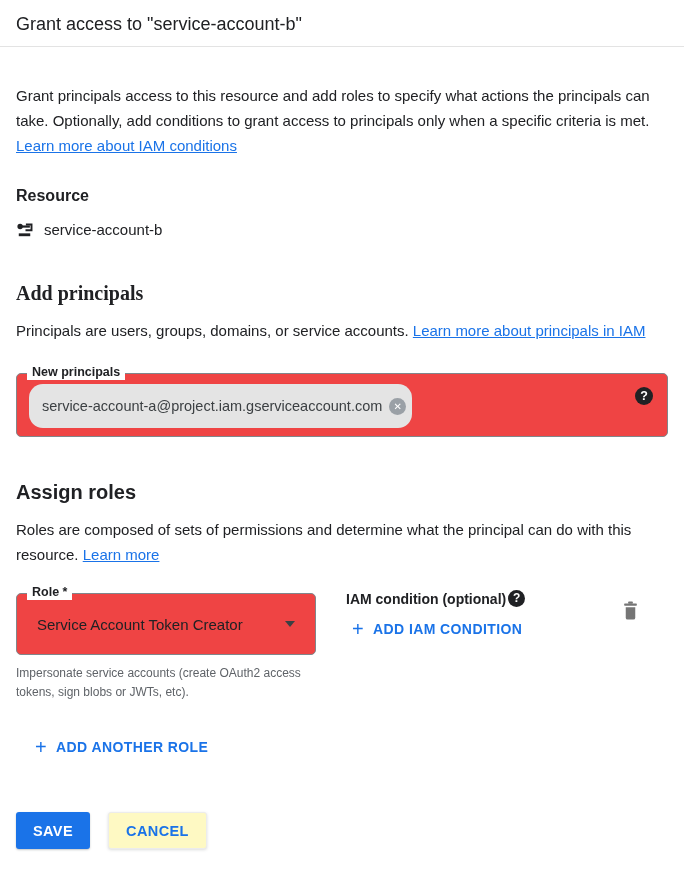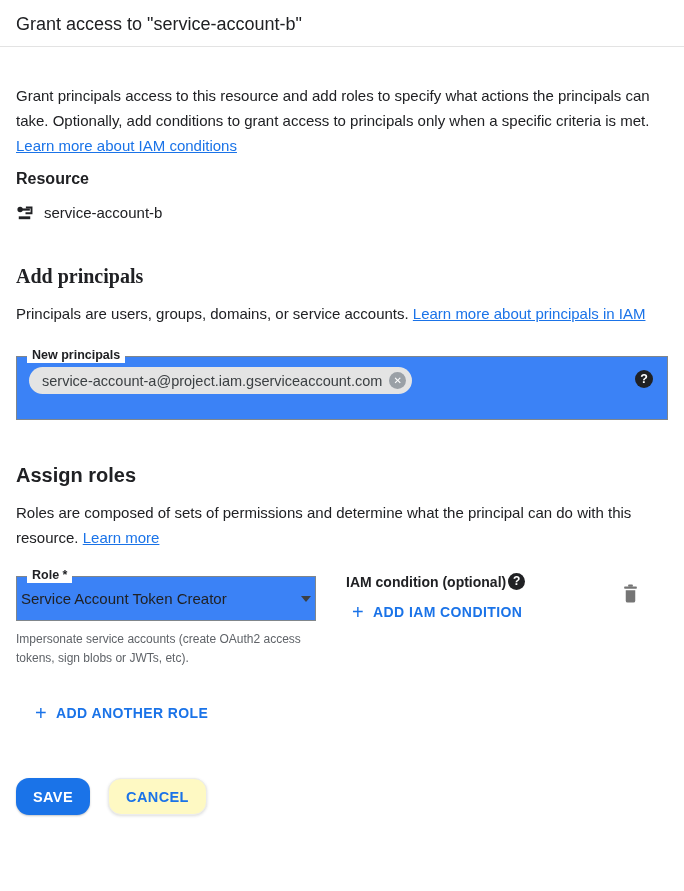--- a/index.html
+++ b/index.html
@@ -32,21 +32,21 @@
     color: #202124;
   }
   .intro { margin-top: 36px; max-width: 650px; }
   a.link {
     color: #1a73e8;
     text-decoration: underline;
     cursor: pointer;
   }
 
   h2.section-small {
-    margin-top: 11px;
+    margin-top: 28px;
     font-size: 16px;
     font-weight: bold;
     line-height: 20px;
   }
   h2.section-big {
     font-size: 20px;
     font-weight: bold;
     line-height: 26px;
   }
   .add-principals-heading { margin-top: 40px; font-family: Liberation Serif, serif; }
@@ -60,22 +60,22 @@
     align-items: flex-start;
     gap: 9px;
   }
   .resource-row svg { display: block; }
   .resource-name { font-size: 15px; color: #202124; }
 
   
   .outlined-field {
     position: relative;
     border: 1px solid #80868b;
-    border-radius: 0;
-    background: #3b82f6;
+    border-radius: 5px;
+    background: #ef4444;
   }
   .field-label {
     position: absolute;
     top: -9px;
     left: 10px;
     background: #fff;
     padding: 0 5px;
     font-size: 12.5px;
     font-weight: bold;
     color: #202124;
@@ -84,21 +84,21 @@
   }
 
   .principals-field {
     margin-top: 30px;
     height: 64px;
     padding: 10px 44px 10px 12px;
   }
   .chip {
     display: inline-flex;
     align-items: center;
-    height: 27px;
+    height: 44px;
     background: #e4e4e4;
     border-radius: 14px;
     padding: 0 6px 0 13px;
     max-width: 100%;
   }
   .chip-text {
     font-size: 14.5px;
     color: #3c4043;
     white-space: nowrap;
   }
@@ -130,24 +130,24 @@
   .principals-help { position: absolute; right: 14px; top: 13px; }
 
   
   .role-row {
     margin-top: 26px;
     display: flex;
     align-items: flex-start;
   }
   .role-col { width: 300px; flex: none; }
   .role-select {
-    height: 45px;
-    display: flex;
-    align-items: center;
-    padding: 0 4px;
+    height: 62px;
+    display: flex;
+    align-items: center;
+    padding: 0 20px;
     cursor: pointer;
   }
   .role-value { font-size: 15px; color: #202124; flex: 1; }
   .dropdown-arrow {
     width: 0; height: 0;
     border-left: 5px solid transparent;
     border-right: 5px solid transparent;
     border-top: 6px solid #3c4043;
     margin-left: 8px;
   }
@@ -199,21 +199,21 @@
     margin-top: 54px;
     display: flex;
     align-items: center;
     gap: 18px;
   }
   .btn {
     font-family: "Liberation Sans", sans-serif;
     font-size: 14.5px;
     font-weight: bold;
     letter-spacing: 0.4px;
-    border-radius: 13px;
+    border-radius: 3px;
     padding: 0 17px;
     height: 37px;
     cursor: pointer;
   }
   .btn-save {
     background: #1a73e8;
     color: #ffffff;
     border: none;
     box-shadow: 0 1px 2px rgba(60,64,67,0.3);
   }

